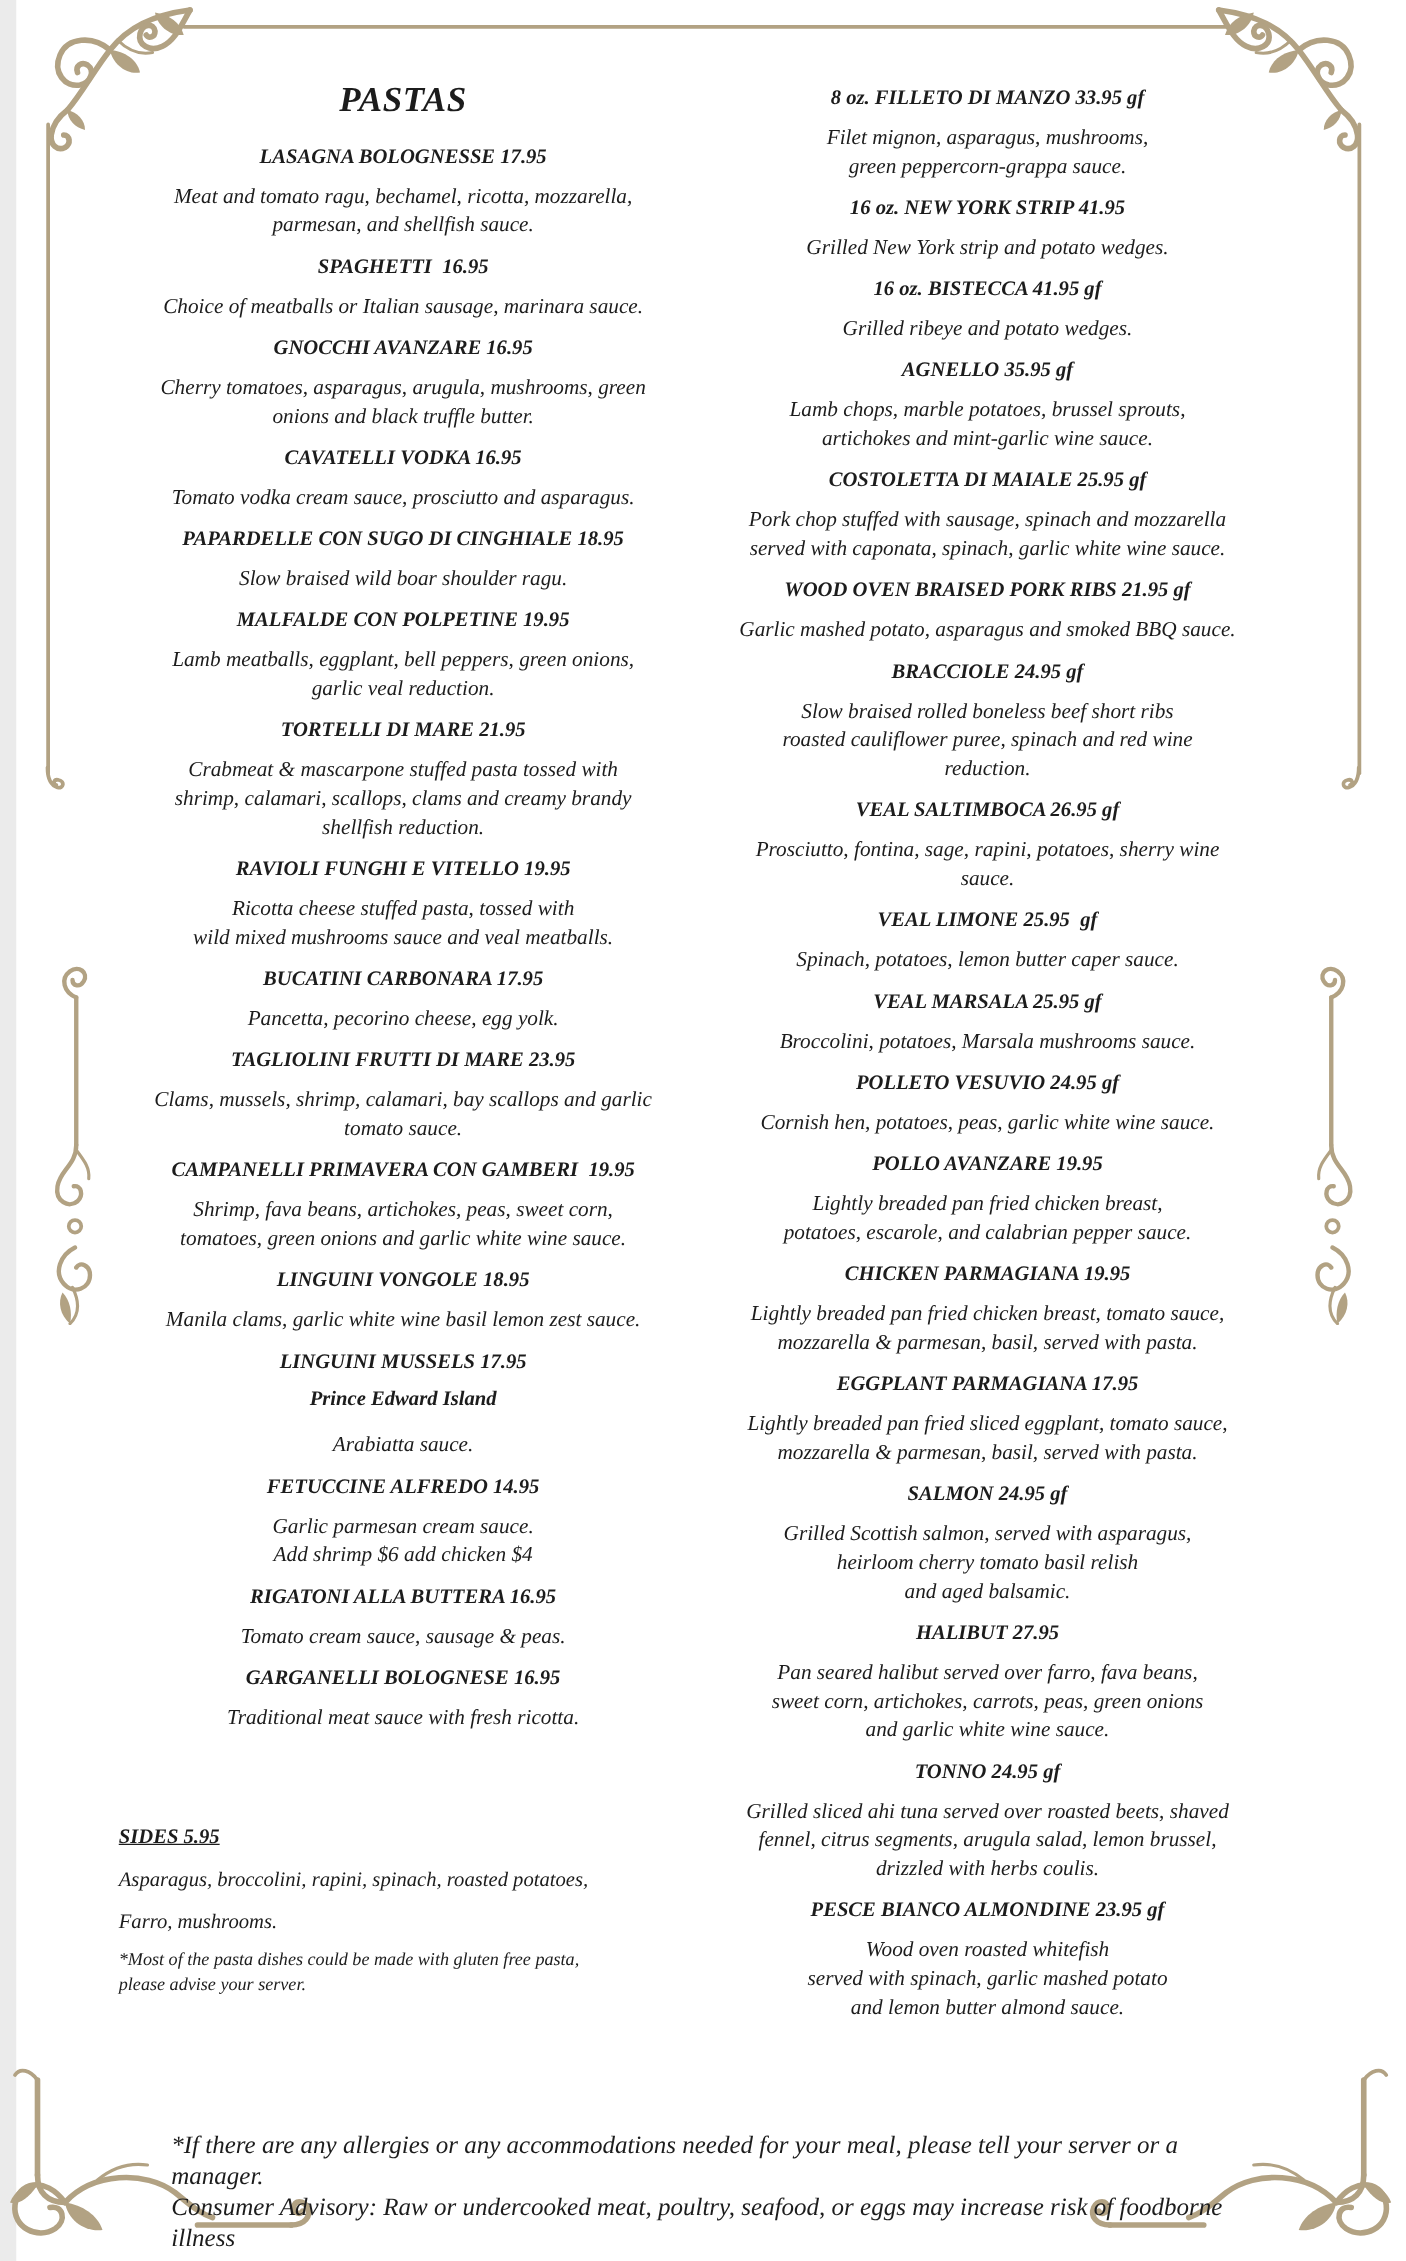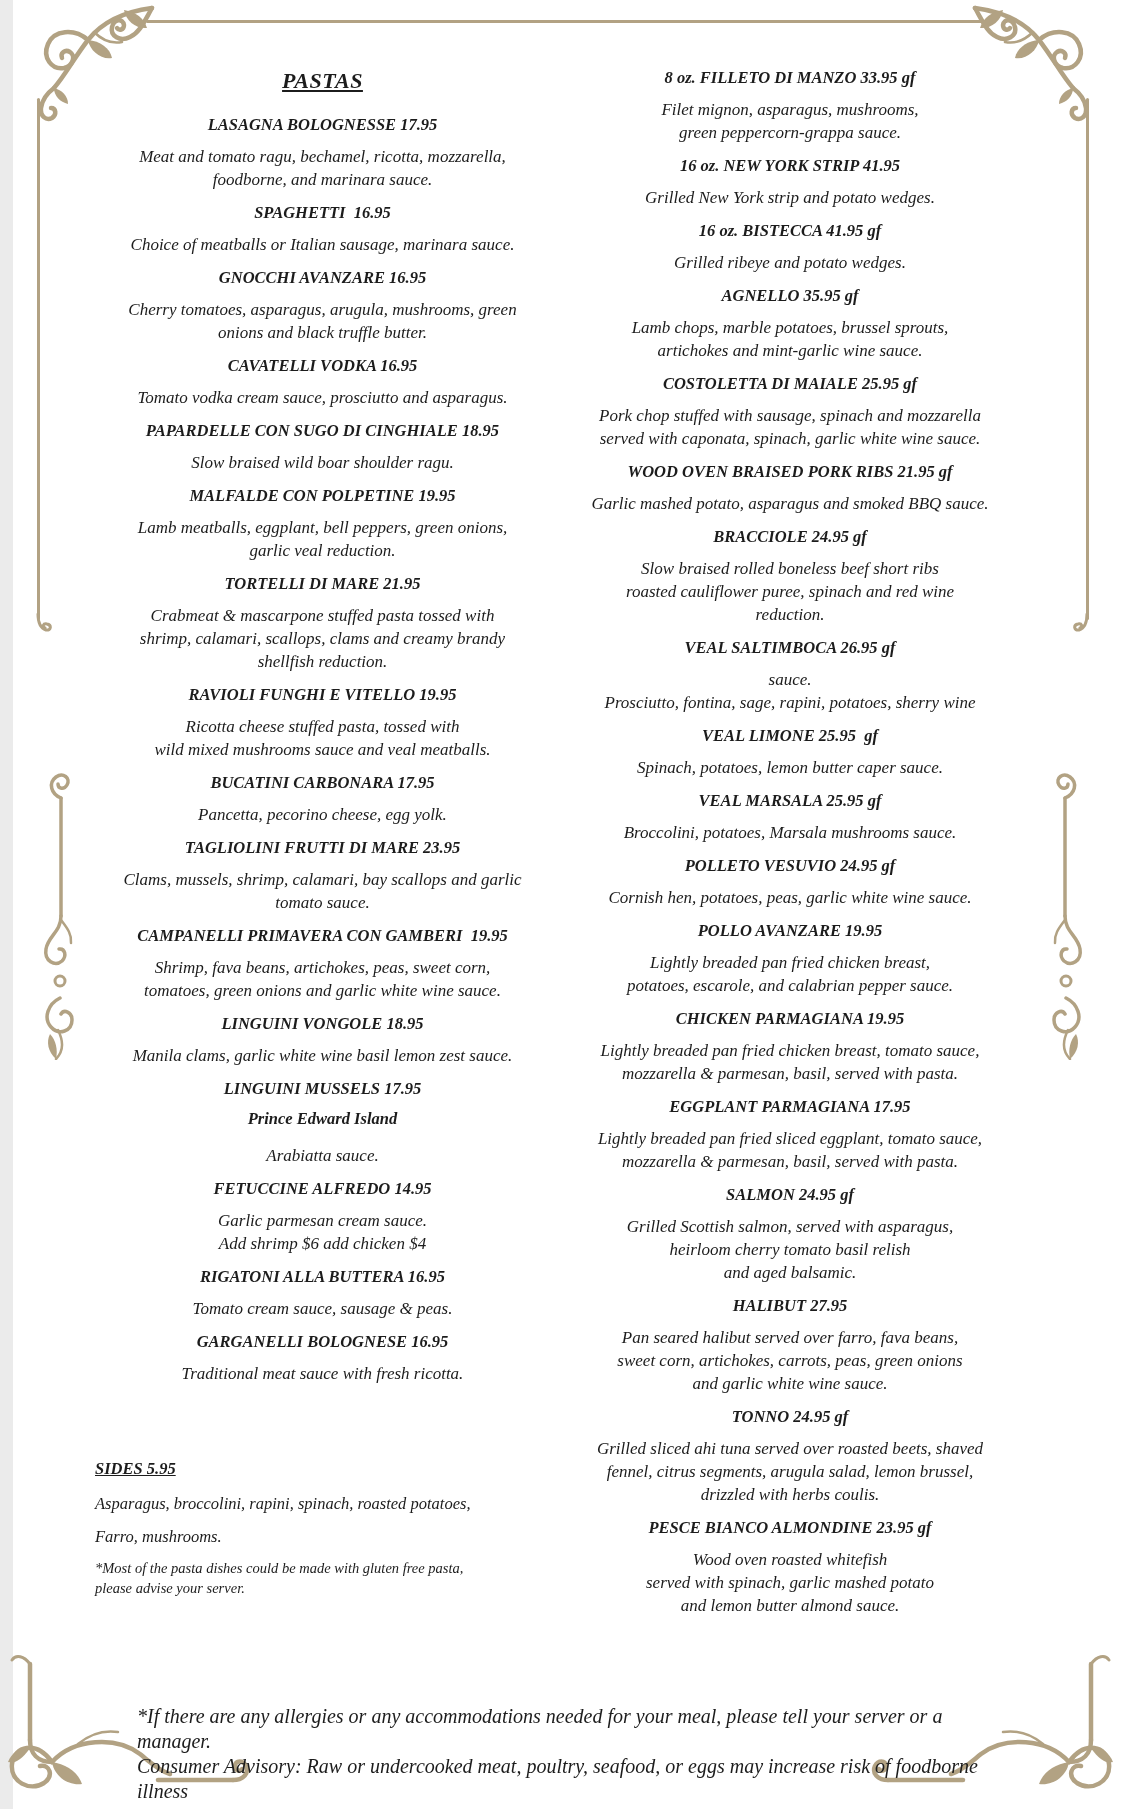--- a/index.html
+++ b/index.html
@@ -9,22 +9,22 @@
   }
   .edge{position:absolute;left:0;top:0;width:13px;height:1809px;background:var(--edge,#ebebeb);}
   .orn{position:absolute;color:var(--orn,#b2a283);}
   .orn svg{display:block;}
   .mirror{transform:scaleX(-1);}
   .bline{position:absolute;background:var(--orn,#b2a283);border-radius:2px;}
 
   .col{position:absolute;text-align:center;}
   #pastas-col{left:95px;top:68px;width:455px;}
   #entrees-col{left:505px;top:68px;width:570px;}
-  .col-title{font-size:22px;font-weight:bold;line-height:26px;margin:0 0 21px 0;
-             text-decoration:underline;letter-spacing:.5px;}
+  .col-title{font-size:28px;font-weight:bold;line-height:26px;margin:0 0 21px 0;
+             letter-spacing:.5px;}
   .item-title{font-size:16.5px;font-weight:bold;line-height:20px;margin-bottom:10px;white-space:pre-wrap;}
   .item-sub{font-size:16.5px;font-weight:bold;line-height:20px;margin-bottom:15px;}
   .item-desc{font-size:17px;line-height:23px;margin-bottom:12px;}
 
   #sides-col{position:absolute;left:95px;top:1459px;width:455px;text-align:left;}
   .sides-title{font-size:16.5px;font-weight:bold;line-height:20px;margin-bottom:13px;
                text-decoration:underline;display:inline-block;}
   .sides-line{font-size:16.5px;line-height:23px;margin-bottom:10px;}
   .sides-note{font-size:14.5px;line-height:20px;margin-top:1px;}
 
@@ -159,21 +159,21 @@
     </svg>
   </div>
 
   <section class="col" id="pastas-col">
     <h2 class="col-title">PASTAS</h2>
     <div id="pastas-list">
         <div class="item">
           <div class="item-title">LASAGNA BOLOGNESSE 17.95</div>
           <div class="item-desc">
             <div>Meat and tomato ragu, bechamel, ricotta, mozzarella,</div>
-            <div>foodborne, and marinara sauce.</div>
+            <div>parmesan, and shellfish sauce.</div>
           </div>
         </div>
         <div class="item">
           <div class="item-title">SPAGHETTI  16.95</div>
           <div class="item-desc">
             <div>Choice of meatballs or Italian sausage, marinara sauce.</div>
           </div>
         </div>
         <div class="item">
           <div class="item-title">GNOCCHI AVANZARE 16.95</div>
@@ -316,22 +316,22 @@
           <div class="item-title">BRACCIOLE 24.95 gf</div>
           <div class="item-desc">
             <div>Slow braised rolled boneless beef short ribs</div>
             <div>roasted cauliflower puree, spinach and red wine</div>
             <div>reduction.</div>
           </div>
         </div>
         <div class="item">
           <div class="item-title">VEAL SALTIMBOCA 26.95 gf</div>
           <div class="item-desc">
+            <div>Prosciutto, fontina, sage, rapini, potatoes, sherry wine</div>
             <div>sauce.</div>
-            <div>Prosciutto, fontina, sage, rapini, potatoes, sherry wine</div>
           </div>
         </div>
         <div class="item">
           <div class="item-title">VEAL LIMONE 25.95  gf</div>
           <div class="item-desc">
             <div>Spinach, potatoes, lemon butter caper sauce.</div>
           </div>
         </div>
         <div class="item">
           <div class="item-title">VEAL MARSALA 25.95 gf</div>

